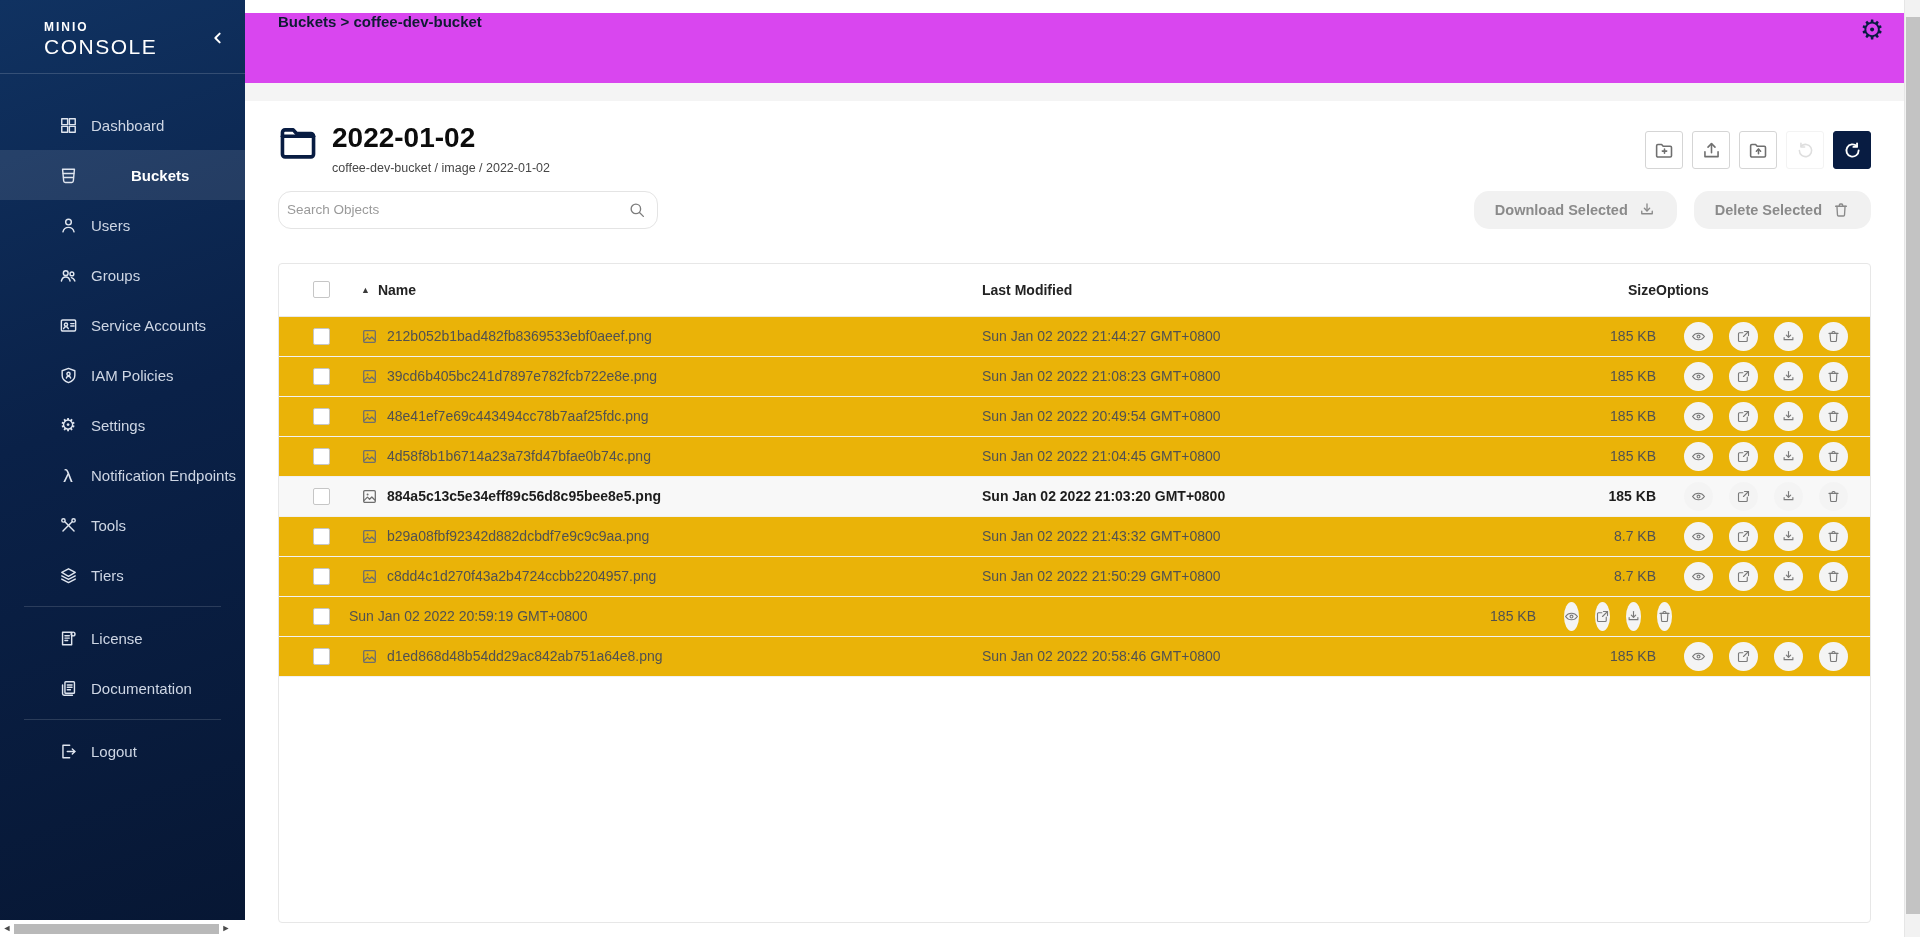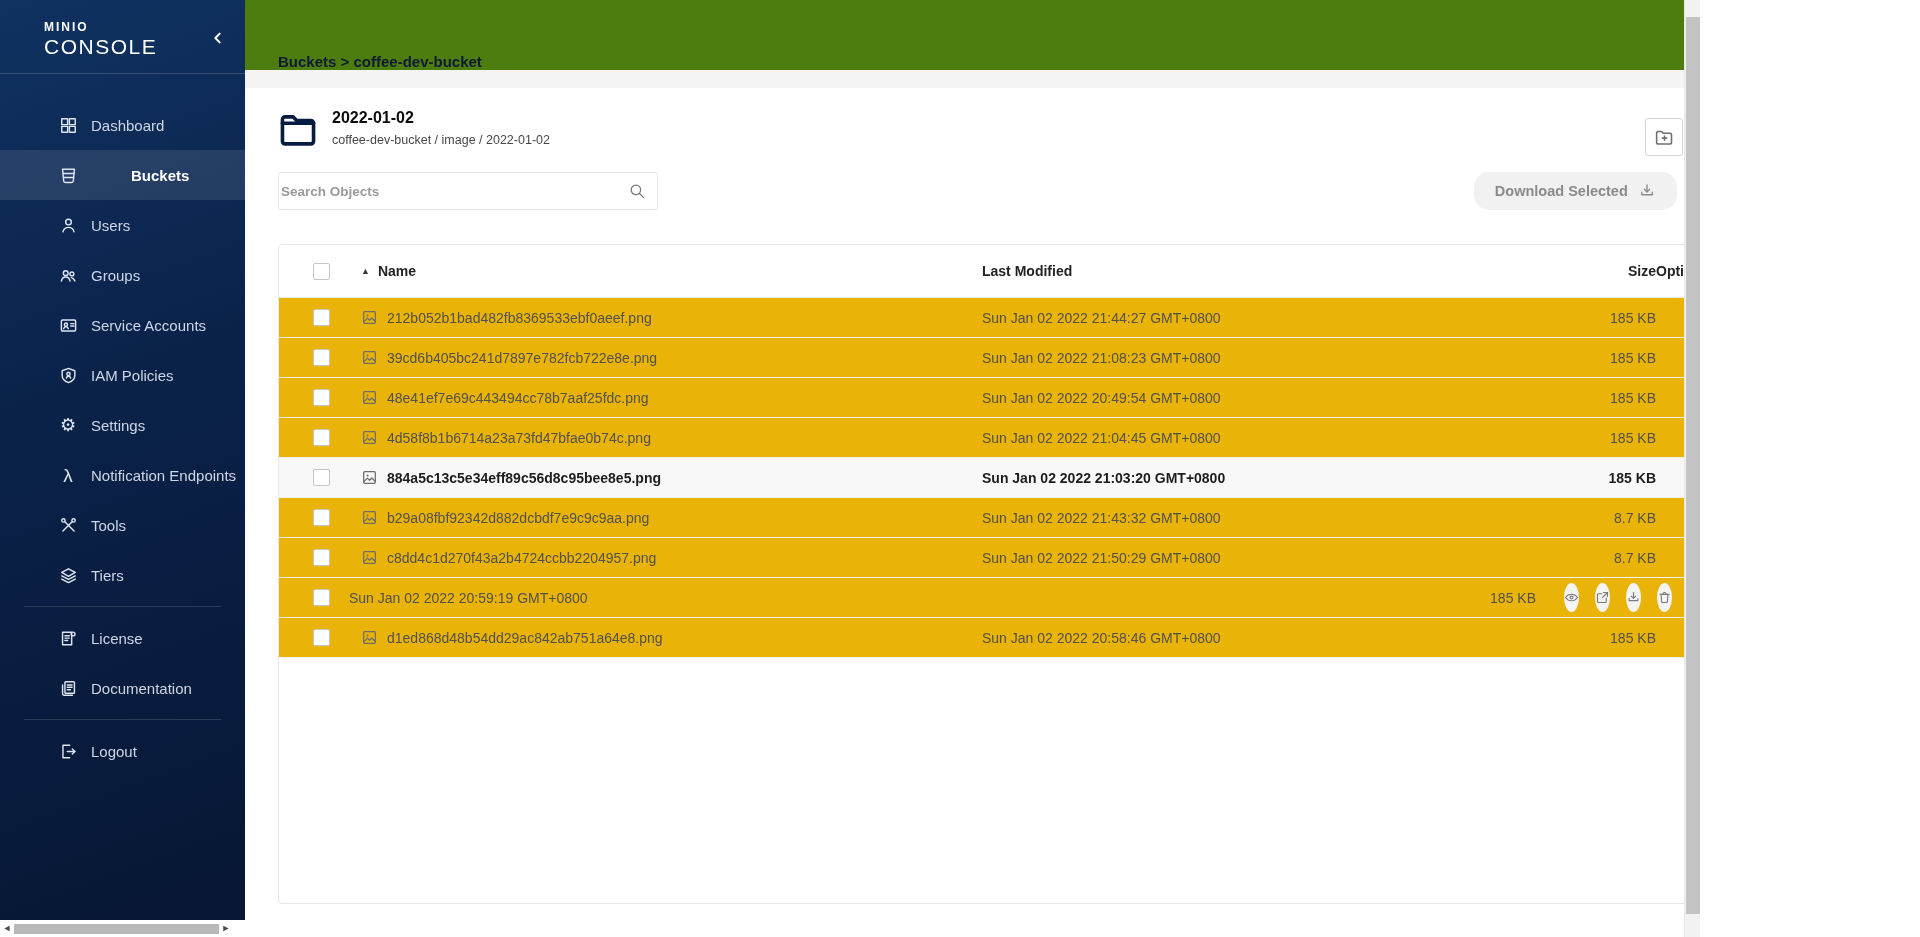--- a/index.html
+++ b/index.html
@@ -1,62 +1,62 @@
 <!DOCTYPE html>
 <html><head>
 <meta charset="utf-8">
 <style>
   * { margin:0; padding:0; box-sizing:border-box; }
   html,body { width:1920px; height:937px; font-family:"Liberation Sans", sans-serif; background:#fff; overflow:hidden; }
-  .app { position:relative; width:1700px; height:937px; display:flex; background:#fff; overflow:hidden; }
+  .app { position:relative; width:1920px; height:937px; display:flex; background:#fff; overflow:hidden; }
 
   
   .sidebar { width:245px; height:calc(100% - 17px); flex:0 0 245px;
     background:linear-gradient(160deg,#103261 0%,#0a2148 45%,#071734 100%); color:#ced6e4; }
   .logo-row { display:flex; align-items:center; justify-content:space-between;
     padding:20px 16px 14px 44px; border-bottom:1px solid rgba(255,255,255,0.16); }
   .logo-top { display:block; font-size:12px; font-weight:700; letter-spacing:2px; color:#fff; }
   .logo-main { display:block; font-size:21px; font-weight:300; letter-spacing:1.5px; color:#fff; margin-top:1px; }
   .collapse-btn { background:none; border:none; color:#fff; cursor:pointer; width:22px; height:22px; }
   .collapse-btn svg { width:16px; height:16px; }
   .side-nav { padding-top:26px; }
   .side-item { height:50px; display:flex; align-items:center; padding-left:58px; cursor:pointer; font-size:15px; color:#ced6e4; }
   .side-item.active { background:rgba(255,255,255,0.10); color:#fff; font-weight:700;gap:40px; }
   .s-ico { width:20px; height:20px; margin-right:13px; display:inline-flex; align-items:center; justify-content:center; color:#dfe5ef; }
   .s-ico svg { width:19px; height:19px; }
   .s-ico .uni { font-size:18px; line-height:1; }
   .side-divider { height:1px; background:rgba(255,255,255,0.14); margin:6px 24px; }
 
   
   .main { width:1659px; flex:0 0 1659px; display:flex; flex-direction:column; background:#fff; }
-  .topbar { height:70px; display:flex; align-items:flex-end; justify-content:space-between; padding:0 15px 0 33px; background:#4d7c0f; }
+  .topbar { height:70px; display:flex; align-items:flex-start; justify-content:space-between; padding:0 15px 0 33px; background:#d946ef;margin-top:13px; }
   .breadcrumb { font-size:15px; font-weight:700; color:#0f1b33; }
   .topbar-gear { background:none; border:none; cursor:pointer; color:#081c42; font-size:27px; line-height:1; width:34px; height:34px; }
   .top-strip { height:18px; background:#f4f4f4; }
   .content { flex:1; padding:0 33px; background:#fff; }
 
   
   .page-head { display:flex; justify-content:space-between; padding-top:20px; }
   .ph-left { display:flex; align-items:flex-start; }
   .folder-big { width:40px; height:36px; color:#081c42; margin-right:14px; margin-top:3px; }
   .folder-big svg { width:40px; height:36px; }
-  .page-title { font-size:16px; font-weight:700; color:#0c0c0c; line-height:1.2; }
+  .page-title { font-size:28px; font-weight:700; color:#0c0c0c; line-height:1.2; }
   .page-path { font-size:12.5px; color:#474747; margin-top:6px; }
   .toolbar { display:flex; gap:9px; margin-top:10px; }
   .tool-btn { width:38px; height:38px; border:1px solid #d5d5d5; background:#fff; border-radius:3px; color:#6f6f6f;
     display:flex; align-items:center; justify-content:center; cursor:pointer; }
   .tool-btn svg { width:21px; height:21px; }
   .tool-btn.disabled { border-color:#f3f3f3; color:#dedede; }
   .tool-btn.primary { background:#081c42; border-color:#081c42; color:#fff; }
 
   
   .filter-row { display:flex; justify-content:space-between; align-items:center; margin-top:16px; }
   .search-wrap { position:relative; width:380px; }
-  .search-input { width:100%; height:38px; border:1px solid #e4e4e4; border-radius:3px; padding:0 40px 0 2px;
-    font-size:13.5px; color:#333; font-family:"Liberation Sans",sans-serif; background:#fff;font-weight:bold; }
+  .search-input { width:100%; height:38px; border:1px solid #e4e4e4; border-radius:13px; padding:0 40px 0 8px;
+    font-size:13.5px; color:#333; font-family:"Liberation Sans",sans-serif; background:#fff; }
   .search-input::placeholder { color:#9a9a9a; }
   .search-ico { position:absolute; right:12px; top:10px; width:18px; height:18px; color:#7c7c7c; }
   .search-ico svg { width:18px; height:18px; }
   .bulk-btns { display:flex; gap:17px; }
   .bulk-btn { height:38px; padding:0 21px; background:#f1f1f1; border:none; border-radius:15px; color:#8a8a8a;
     font-size:14.5px; font-weight:600; display:flex; align-items:center; gap:10px; cursor:default; font-family:"Liberation Sans",sans-serif; }
   .bulk-btn svg { width:18px; height:18px; }
 
   
   .table-card { margin-top:34px; height:660px; border:1px solid #e7e7e7; border-radius:4px; background:#fff; overflow:hidden; }

